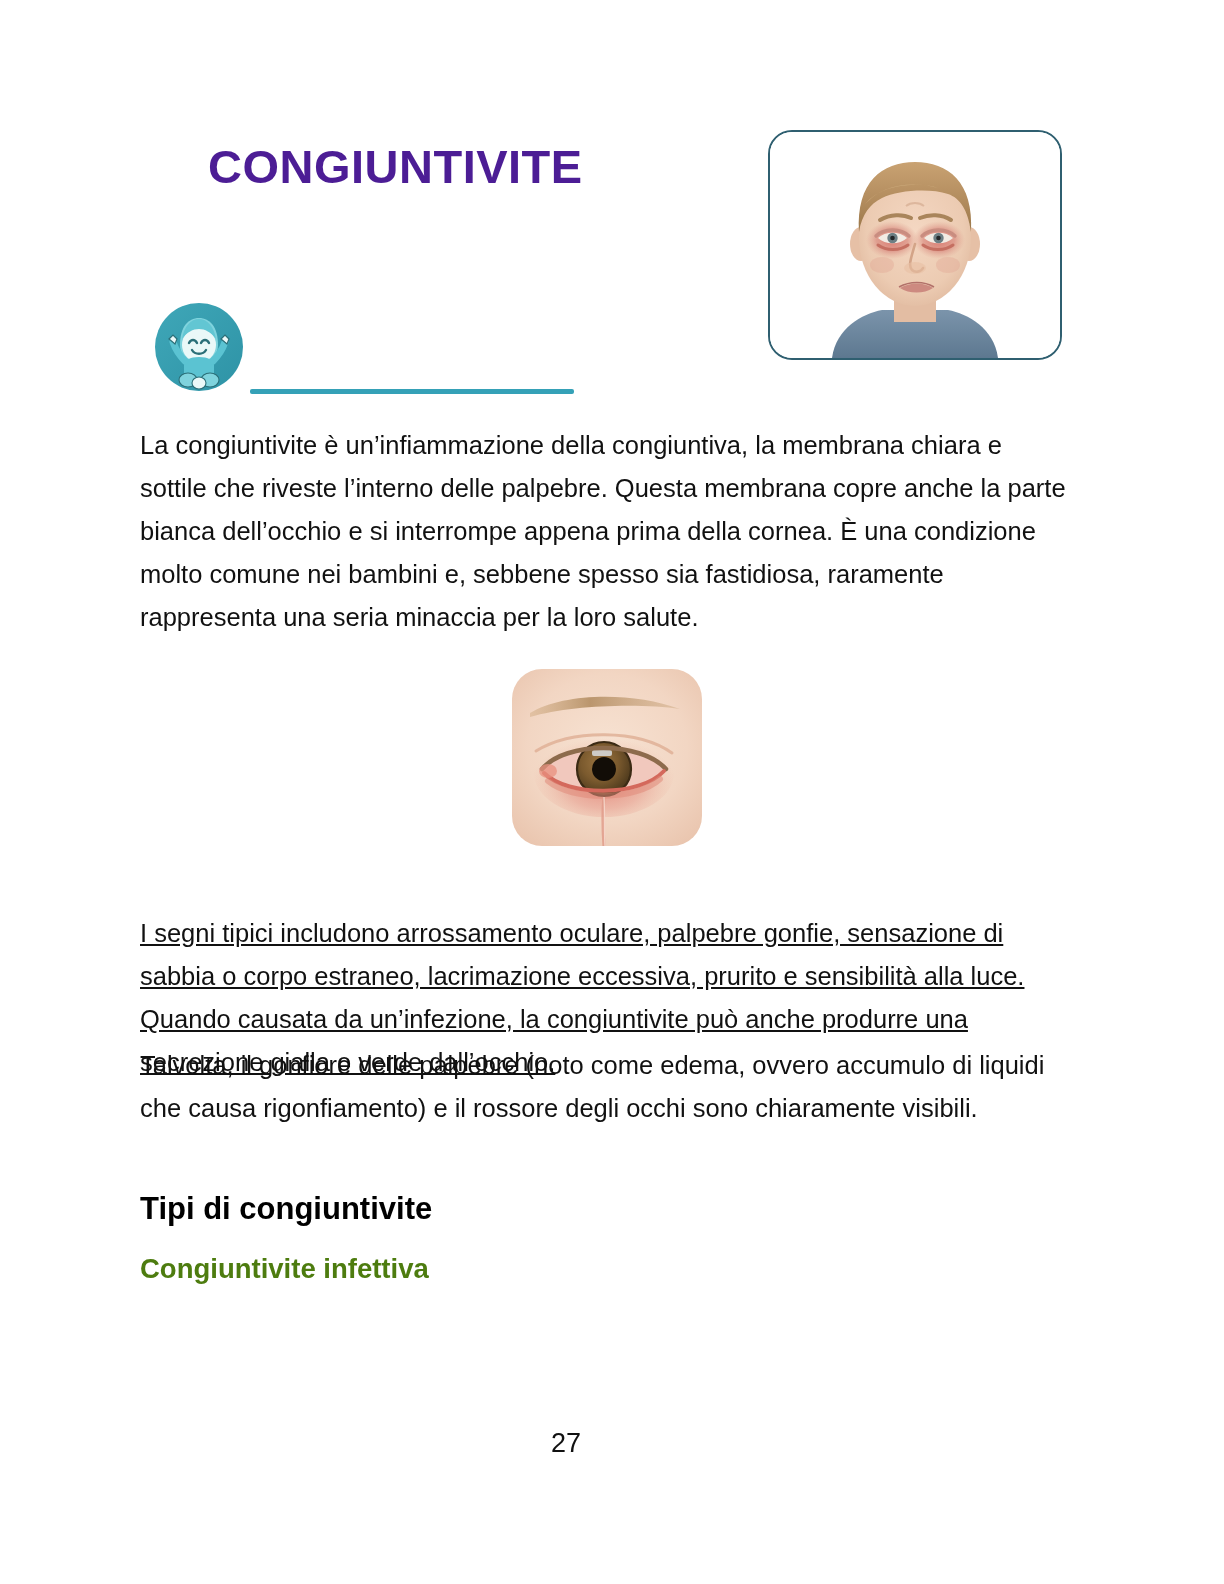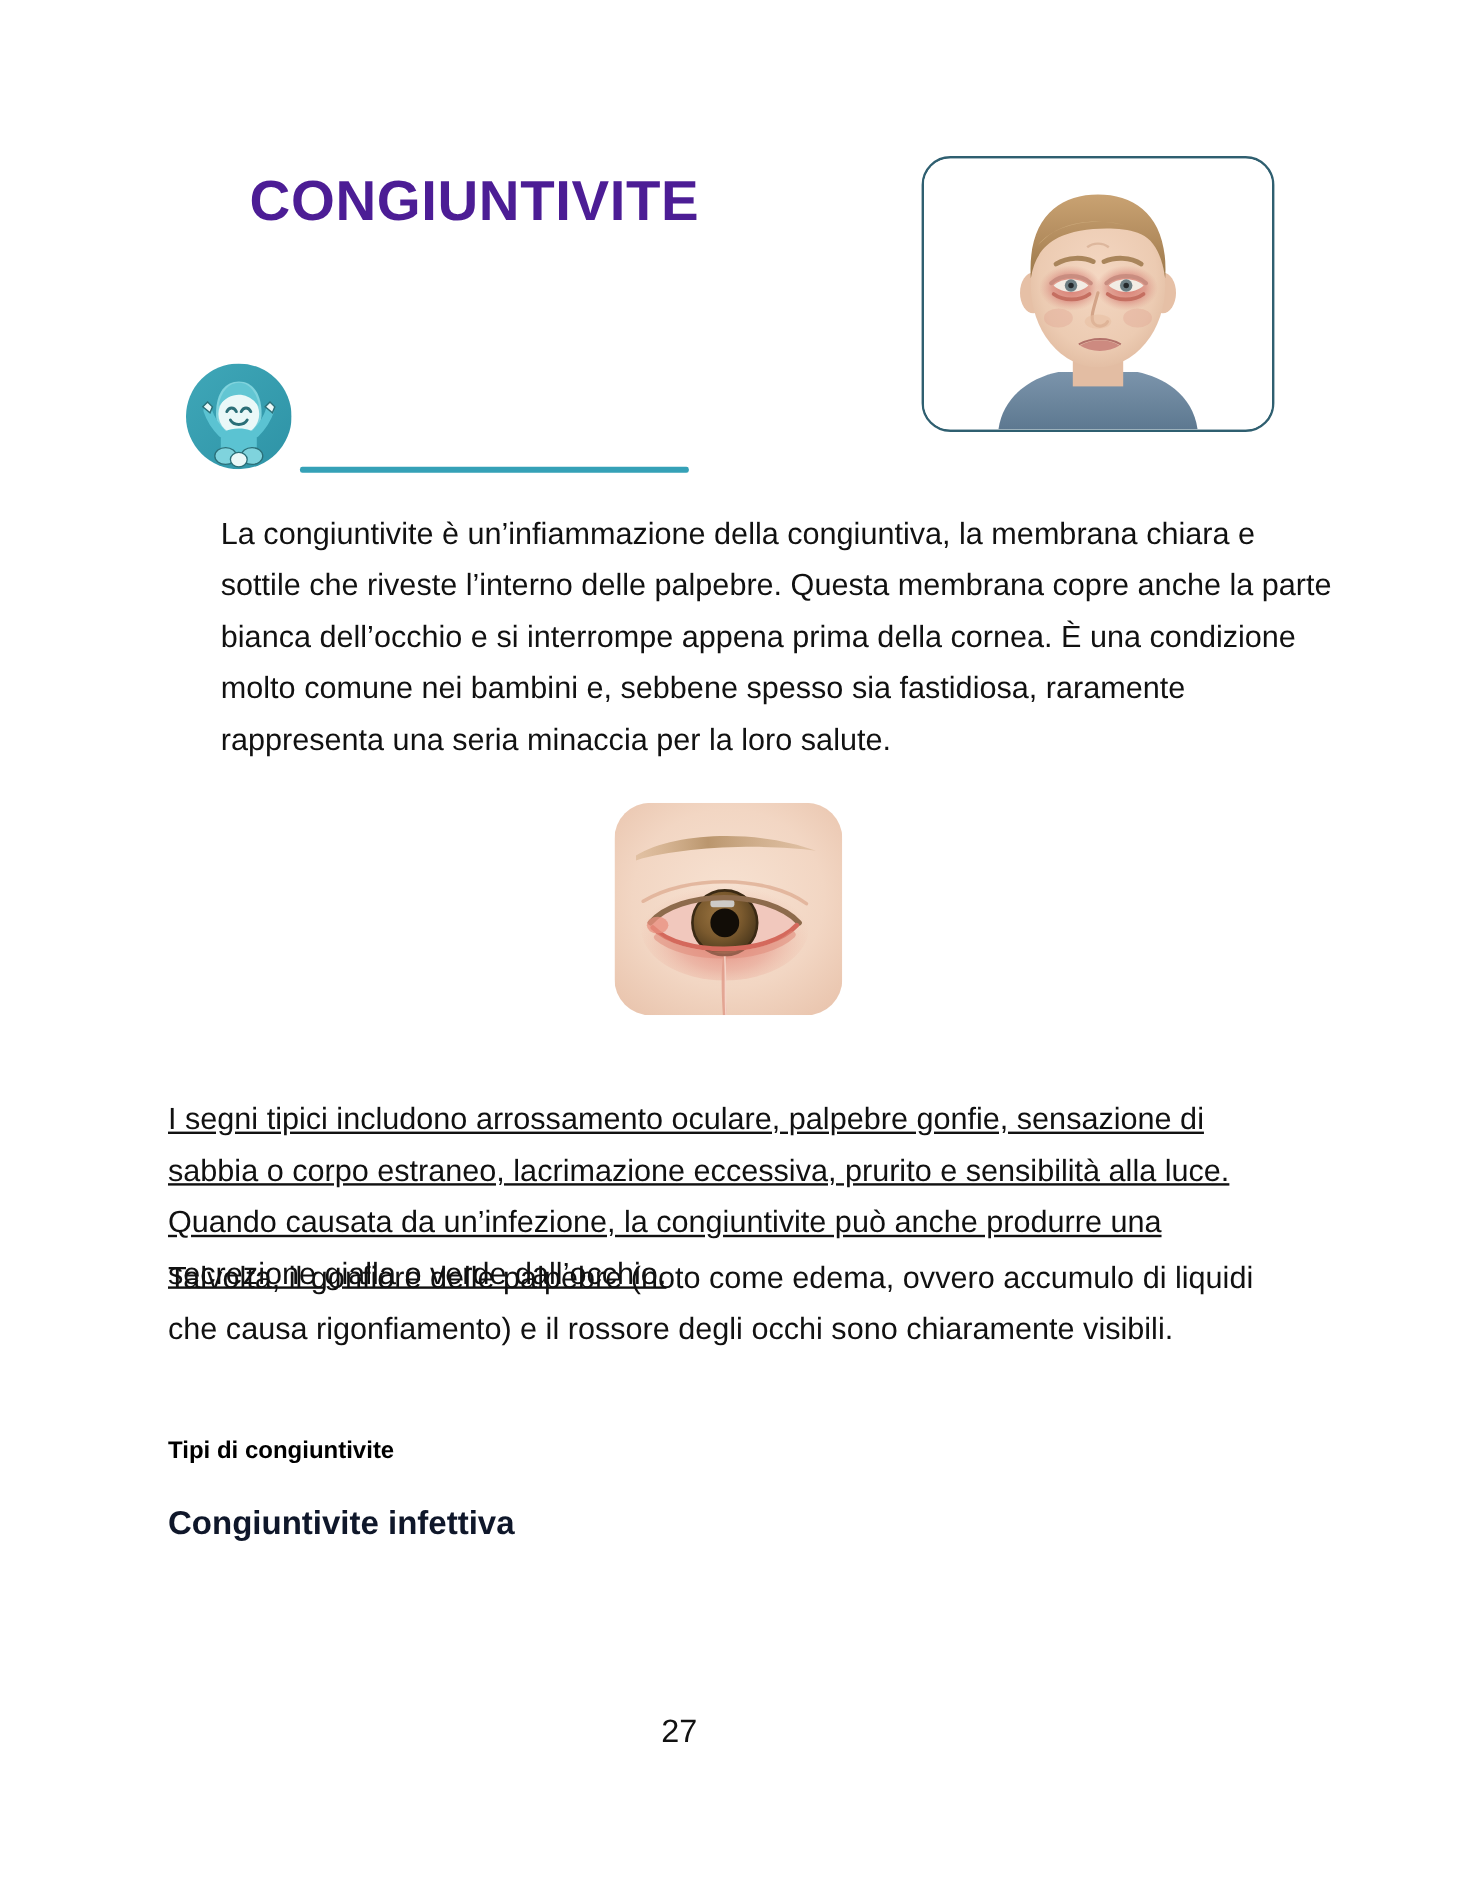--- a/index.html
+++ b/index.html
@@ -89,44 +89,44 @@
   
   .body-block {
     position: absolute;
     left: 140px;
     width: 935px;
     font-size: 25.5px;
     line-height: 43px;
     color: #111111;
     white-space: pre-line;
   }
-  #para-intro   { top: 424px; margin-left: 44px; }
+  #para-intro   { top: 424px; }
   #para-signs   { top: 912px; text-decoration: underline; }
   #para-edema   { top: 1044px; }
   #para-infettiva-body { top: 1294px; }
 
   .heading-small {
     position: absolute;
     left: 140px;
     width: 935px;
     top: 1192px;
-    font-size: 20px;
+    font-size: 31px;
     font-weight: bold;
     line-height: 34px;
     color: #000000;
   }
   .heading-med {
     position: absolute;
     left: 140px;
     width: 935px;
     top: 1251px;
     font-size: 27.5px;
     font-weight: bold;
     line-height: 36px;
-    color: #0f172a;
+    color: #4d7c0f;
   }
 
   
   .eye-photo {
     position: absolute;
     left: 512px;
     top: 669px;
     width: 190px;
     height: 177px;
     border-radius: 30px;

